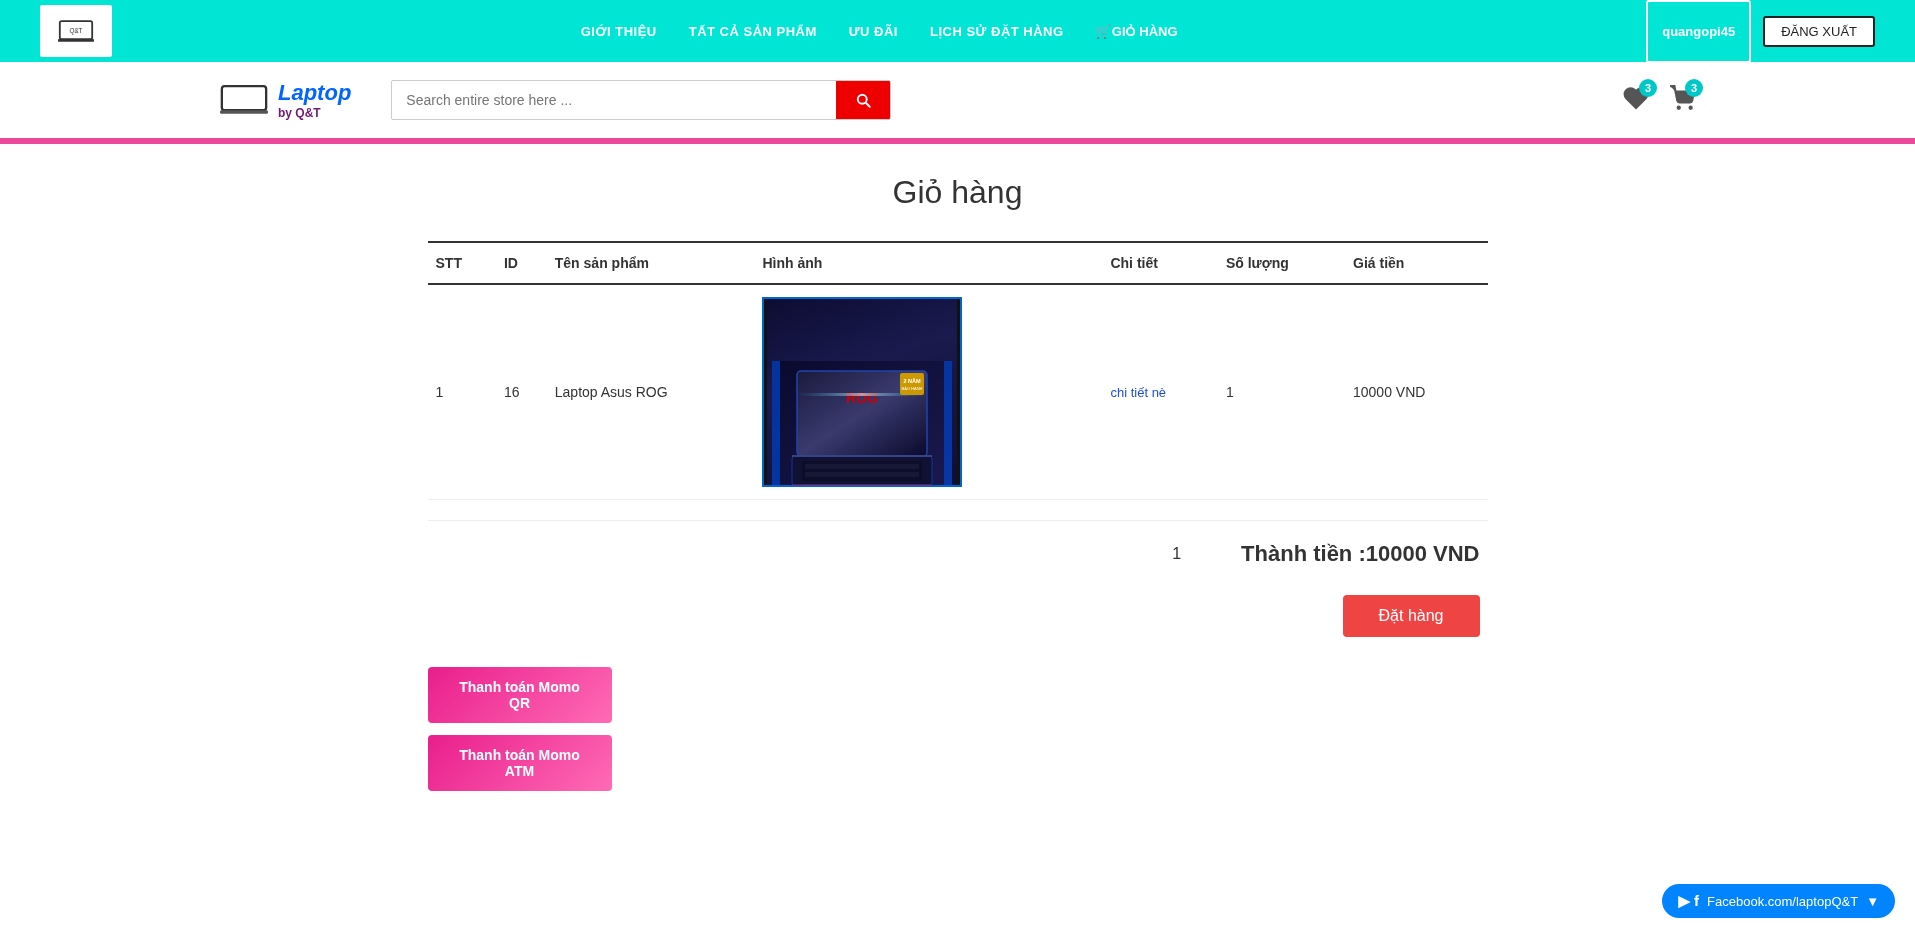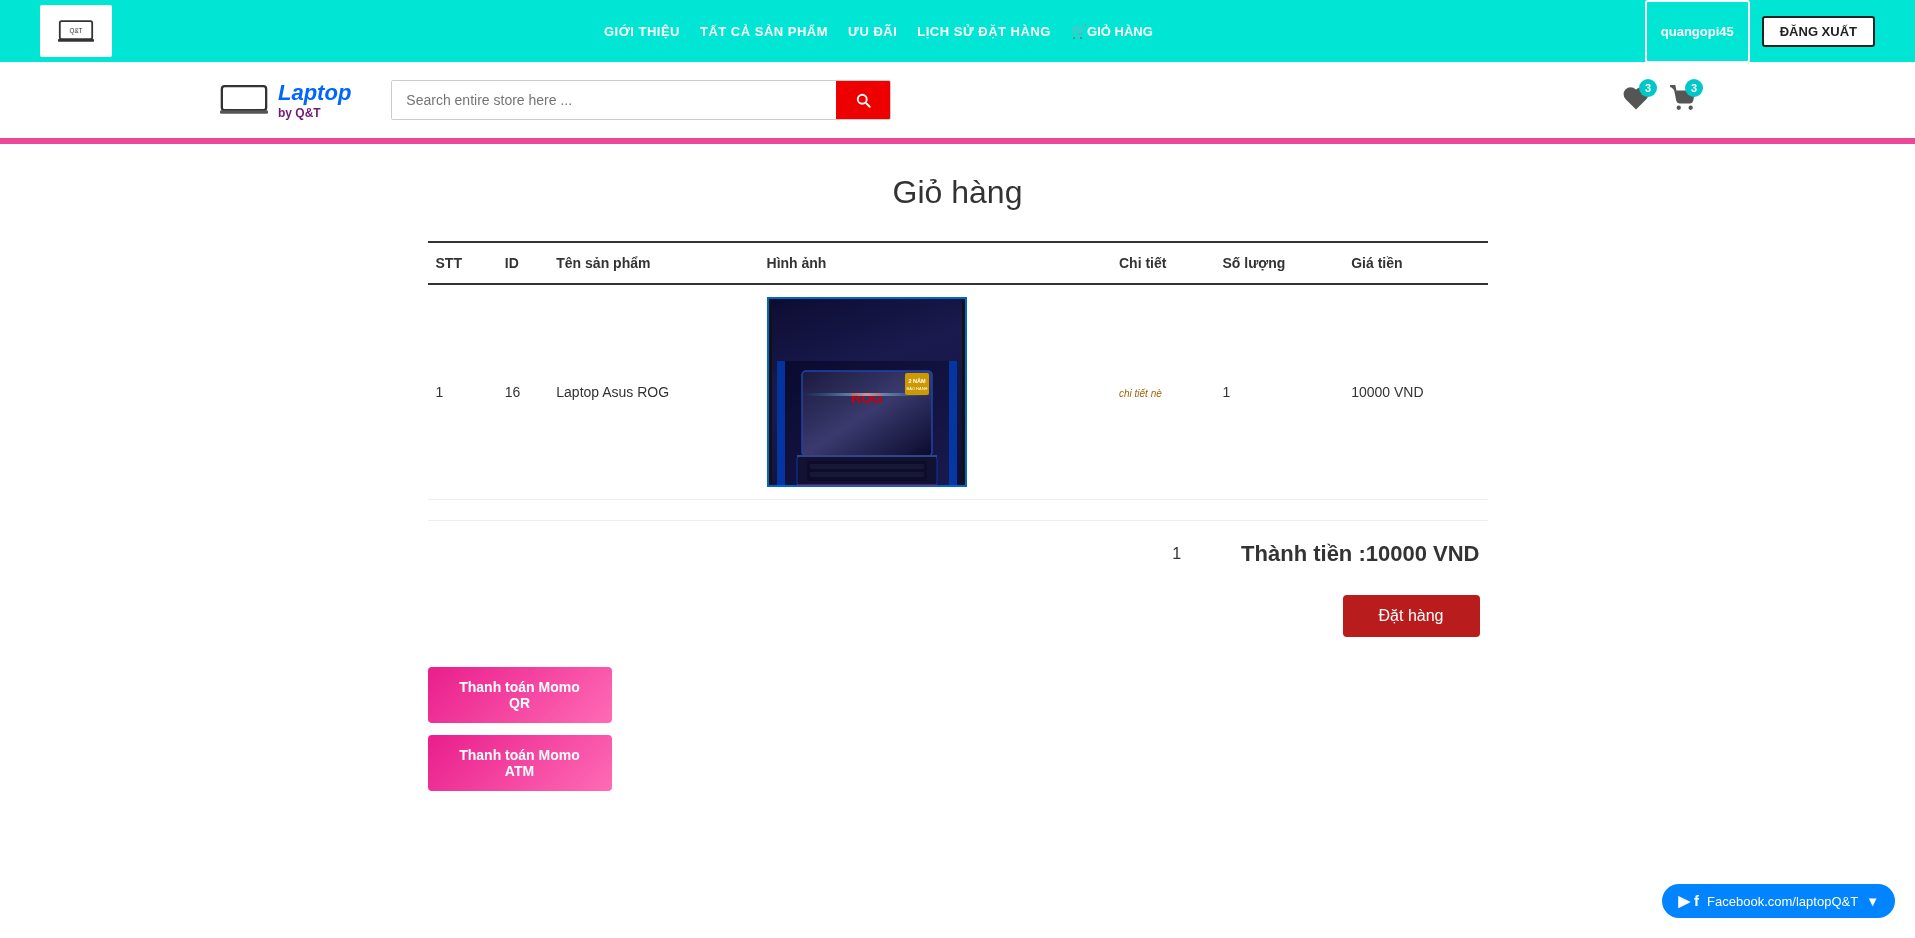--- a/index.html
+++ b/index.html
@@ -24,21 +24,21 @@
       color: #333;
       text-align: center;
       border-radius: 2px;
       margin-right: auto;
       flex-shrink: 0;
     }
     .top-nav .logo-box svg { width: 36px; height: 28px; }
     .top-nav-links {
       display: flex;
       align-items: center;
-      gap: 20px;
+      gap: 32px;
       flex: 1;
       justify-content: center;
     }
     .top-nav-links a {
       color: #fff;
       text-decoration: none;
       font-weight: bold;
       font-size: 13px;
       letter-spacing: 0.5px;
       white-space: nowrap;
@@ -66,21 +66,21 @@
       font-weight: bold;
       font-size: 13px;
       border-radius: 3px;
       cursor: pointer;
     }
     .btn-dangxuat {
       background: transparent;
       border: 2px solid #222;
       color: #222;
       padding: 6px 16px;
-      font-weight: bold;
+      font-weight: normal;
       font-size: 13px;
       border-radius: 3px;
       cursor: pointer;
       background: #fff;
     }
 
     
     .site-header {
       display: flex;
       align-items: center;
@@ -199,24 +199,23 @@
       height: 190px;
       border: 2px solid #0066cc;
       overflow: hidden;
       display: flex;
       align-items: center;
       justify-content: center;
       background: #111;
       position: relative;
     }
     .chi-tiet-link {
-      color: #a16207;
+      color: #1d4ed8;
       text-decoration: none;
-      font-size: 10px;
-      font-style: italic;
+      font-size: 13px;
     }
 
     
     .summary-row {
       display: flex;
       justify-content: flex-end;
       align-items: center;
       gap: 60px;
       padding: 20px 8px;
       border-top: 1px solid #eee;
@@ -230,21 +229,21 @@
       font-weight: bold;
       color: #333;
     }
 
     .order-btn-row {
       display: flex;
       justify-content: flex-end;
       padding: 8px 8px 20px;
     }
     .btn-order {
-      background: #b91c1c;
+      background: #ef4444;
       color: #fff;
       border: none;
       padding: 12px 36px;
       font-size: 16px;
       border-radius: 4px;
       cursor: pointer;
     }
 
     .payment-buttons {
       display: flex;

